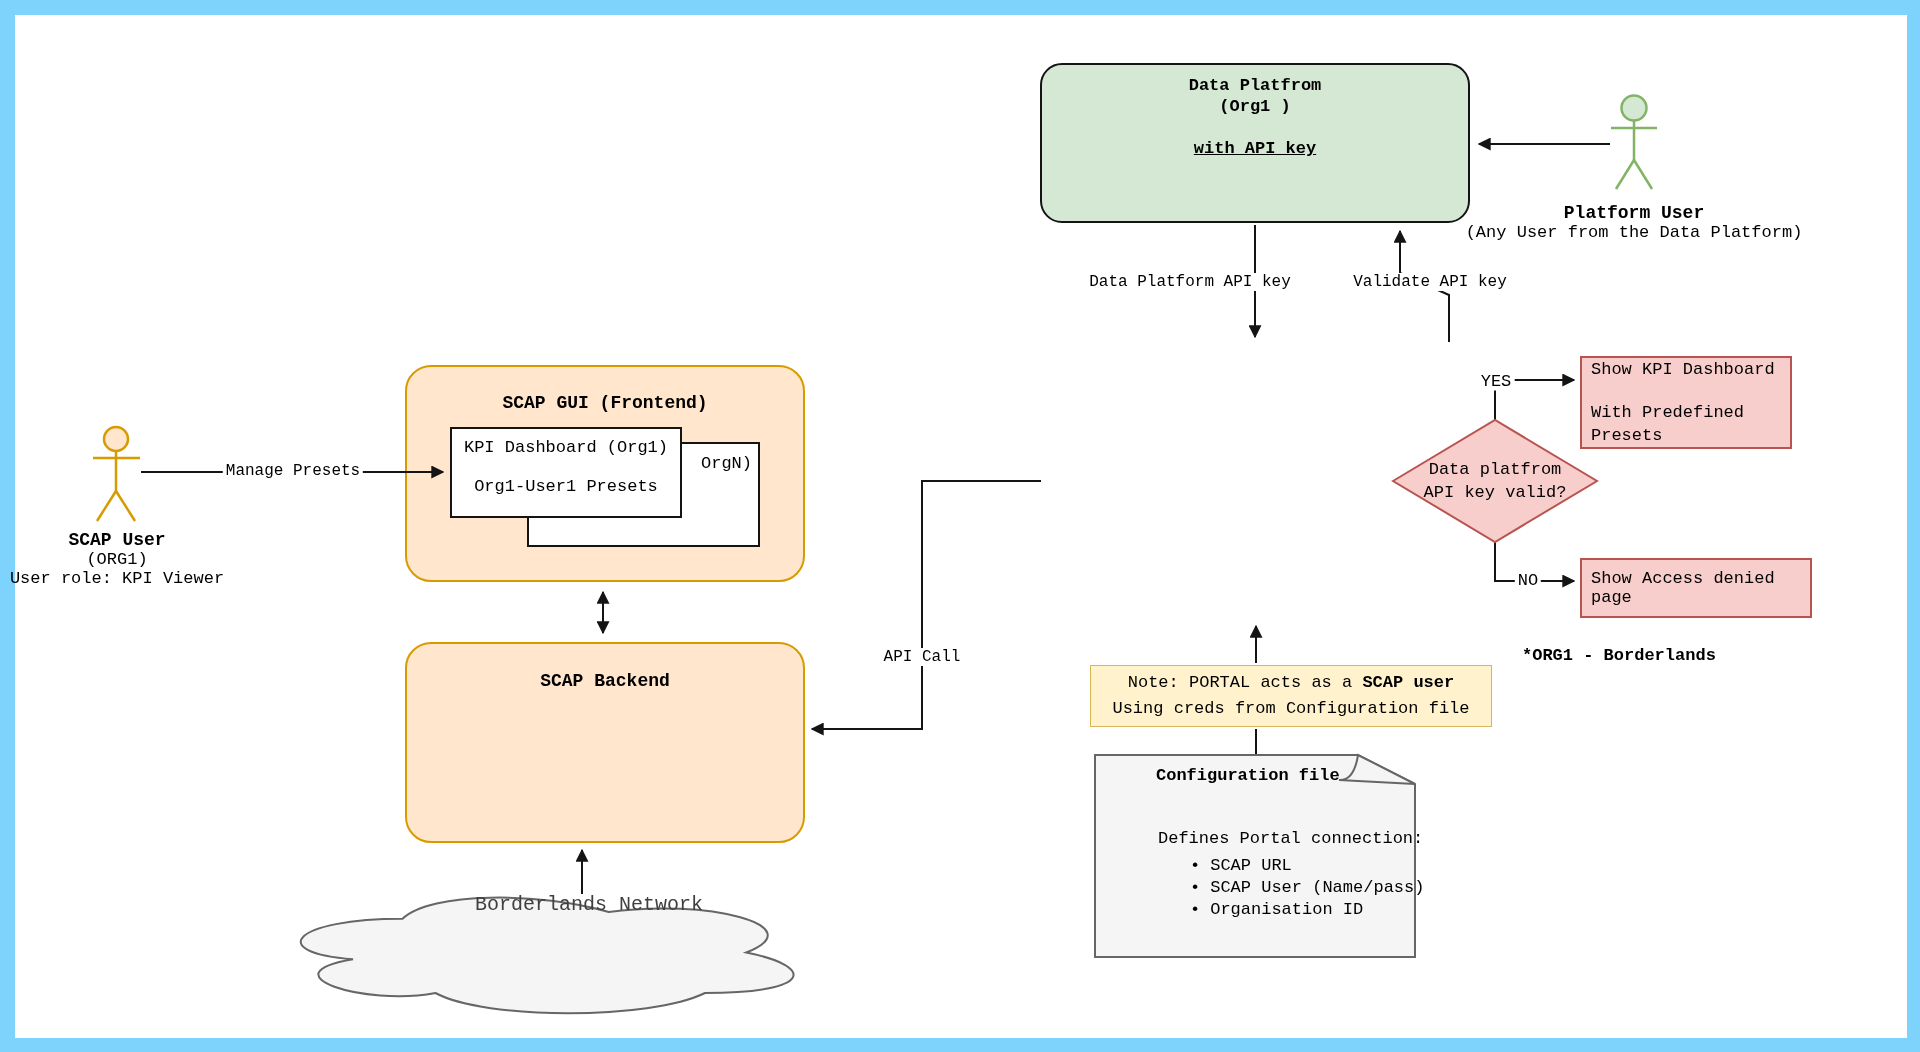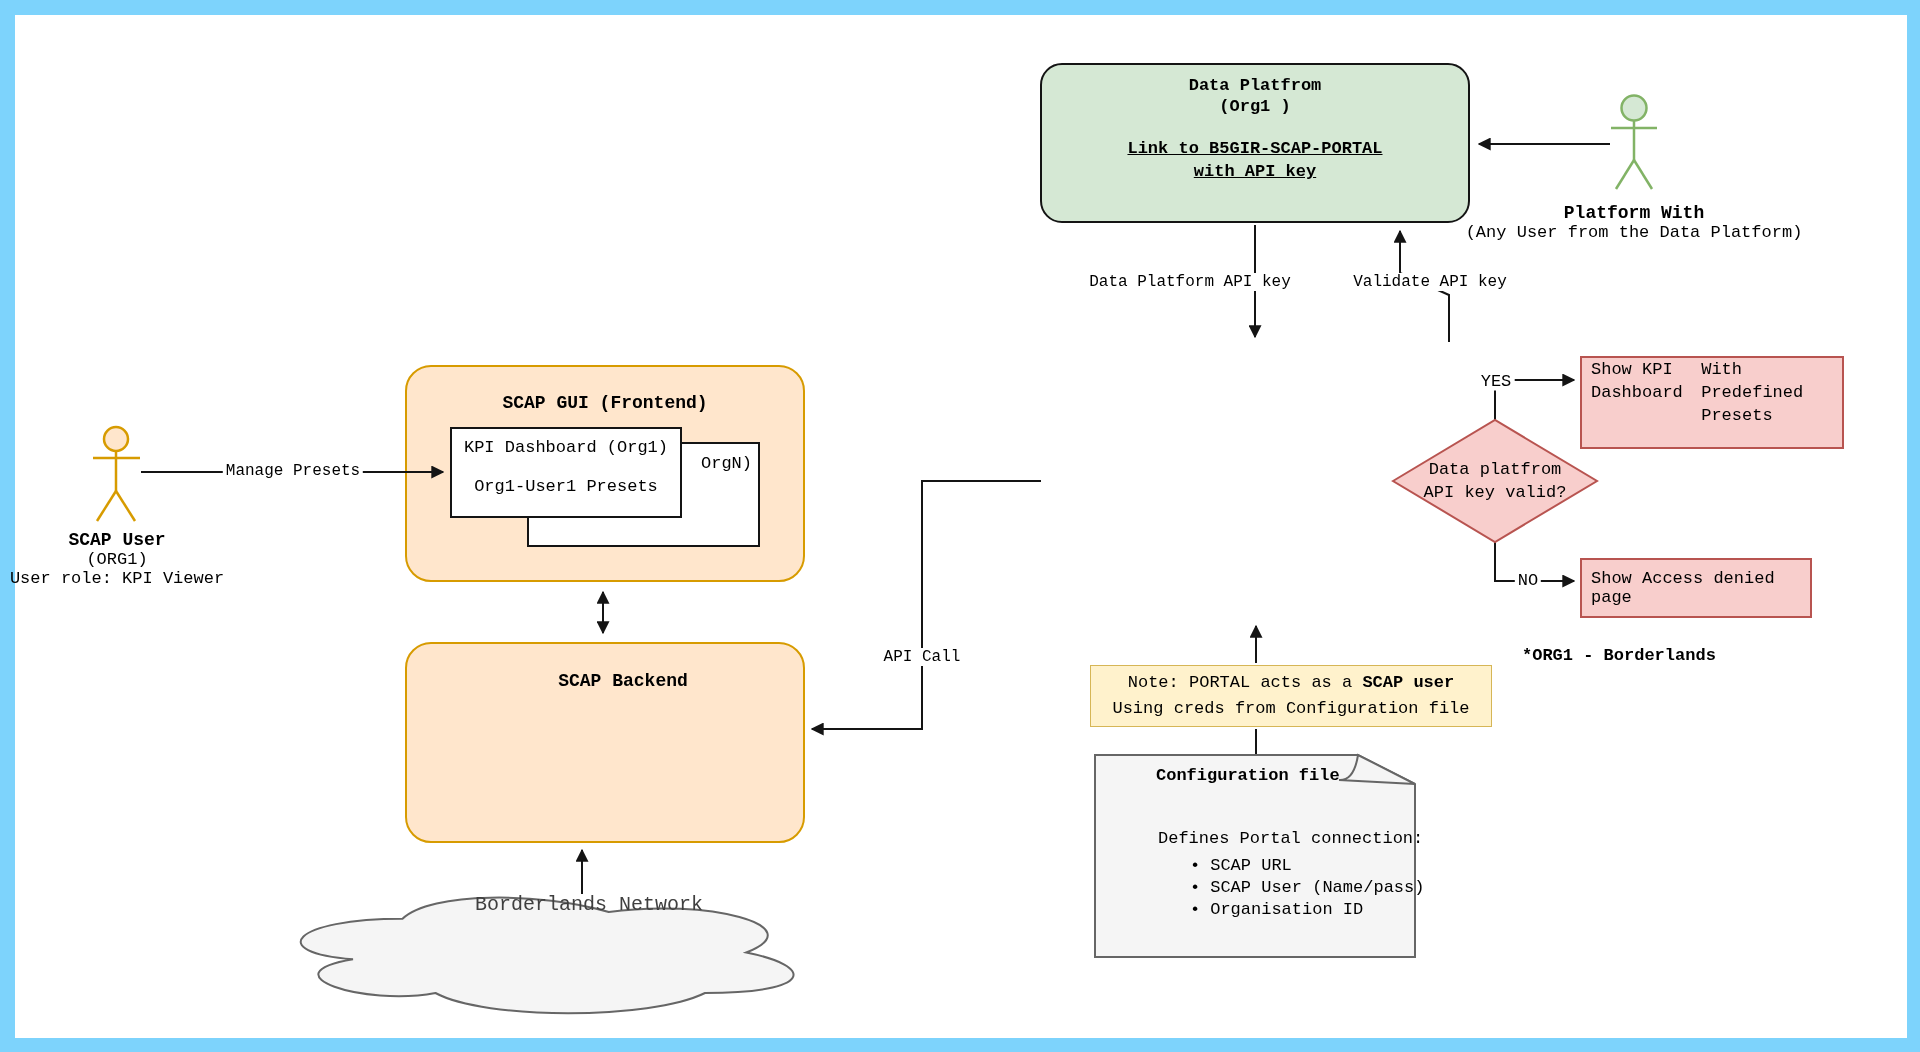--- a/index.html
+++ b/index.html
@@ -7,21 +7,21 @@
          font-family:Liberation Mono, monospace;color:#000;padding-left:32px;}
   #canvas{position:absolute;left:15px;top:15px;width:1892px;height:1023px;background:#fff;}
   .abs{position:absolute;}
   .box{position:absolute;box-sizing:border-box;}
   .center{text-align:center;}
   .b{font-weight:bold;}
   
   .green-box{left:1040px;top:63px;width:430px;height:160px;background:#d5e8d4;border:2px solid #141414;border-radius:22px;}
   .purple-box{left:1043px;top:343px;width:819px;height:277px;background:#e1d5e7;border:2px solid #9673a6;border-radius:28px;}
   .pink{background:#f8cecc;border:2px solid #b85450;}
-  .pink1{left:1580px;top:356px;width:264px;height:93px;display:flex;flex-direction:row;justify-content:space-between;padding-left:9px;font-size:17px;line-height:23px;}
+  .pink1{left:1580px;top:356px;width:212px;height:93px;display:flex;flex-direction:column;justify-content:space-between;padding-left:9px;font-size:17px;line-height:23px;}
   .pink2{left:1580px;top:558px;width:232px;height:60px;display:flex;align-items:center;padding-left:9px;font-size:17px;}
   .orange{background:#ffe6cc;border:2px solid #d79b00;border-radius:26px;}
   .gui-box{left:405px;top:365px;width:400px;height:217px;}
   .backend-box{left:405px;top:642px;width:400px;height:201px;}
   .card{position:absolute;background:#fff;border:2px solid #141414;box-sizing:border-box;}
   .card-back{left:527px;top:442px;width:233px;height:105px;}
   .card-front{left:450px;top:427px;width:232px;height:91px;font-size:17px;}
   .note-box{left:1090px;top:665px;width:402px;height:62px;background:#fff2cc;border:1.5px solid #d6b656;
             display:flex;flex-direction:column;justify-content:center;font-size:17px;line-height:26px;}
   
@@ -42,21 +42,20 @@
 
 <div id="stage">
   <div id="canvas"></div>
 
   <div class="box green-box">
     <div class="abs center" style="left:0;top:10px;width:100%;line-height:21px;font-size:17px;">
       <div class="b">Data Platfrom</div>
       <div class="b">(Org1 )</div>
     </div>
     <div class="abs center b" style="left:0;top:72px;width:100%;line-height:23px;font-size:17px;text-decoration:underline;">
-      <div>Link to B5GIR-SCAP-PORTAL</div>
       <div>with API key</div>
     </div>
   </div>
 
 
   <div class="box pink pink1">
     <div>Show KPI Dashboard</div>
     <div>With Predefined Presets</div>
   </div>
 
@@ -69,21 +68,21 @@
   </div>
   <div class="card card-back">
     <span class="abs" style="left:172px;top:10px;font-size:17px;">OrgN)</span>
   </div>
   <div class="card card-front center">
     <div class="abs" style="left:0;top:9px;width:100%;">KPI Dashboard (Org1)</div>
     <div class="abs" style="left:0;top:48px;width:100%;">Org1-User1 Presets</div>
   </div>
 
   <div class="box orange backend-box">
-    <div class="abs center b" style="left:0;top:27px;width:100%;font-size:18px;margin-left:18px;">SCAP Backend</div>
+    <div class="abs center b" style="left:0;top:27px;width:100%;font-size:18px;">SCAP Backend</div>
   </div>
 
   <div class="box note-box center">
     <div><span>Note: PORTAL acts as a </span><span class="b">SCAP user</span></div>
     <div>Using creds from Configuration file</div>
   </div>
 
   <svg width="1920" height="1052" viewBox="0 0 1920 1052">
     <defs>
       <marker id="arr" viewBox="0 0 10 10" refX="9" refY="5" markerWidth="6.5" markerHeight="6.5" orient="auto-start-reverse">
@@ -150,21 +149,21 @@
     <div>Data platfrom</div>
     <div>API key valid?</div>
   </div>
 
   <div class="actor-label" style="left:117px;top:530px;">
     <div class="b t18">SCAP User</div>
     <div class="t17">(ORG1)</div>
     <div class="t17">User role: KPI Viewer</div>
   </div>
   <div class="actor-label" style="left:1634px;top:203px;">
-    <div class="b t18">Platform With</div>
+    <div class="b t18">Platform User</div>
     <div class="t17">(Any User from the Data Platform)</div>
   </div>
 
   <div class="abs cloud-label">Borderlands Network</div>
 
   <div class="abs doc-text">
     <div class="b abs" style="left:12px;top:11px;">Configuration file</div>
     <div class="abs" style="left:14px;top:74px;">Defines Portal connection:</div>
     <div class="abs" style="left:0;top:100px;width:100%;">
       <div class="bullet-row">

